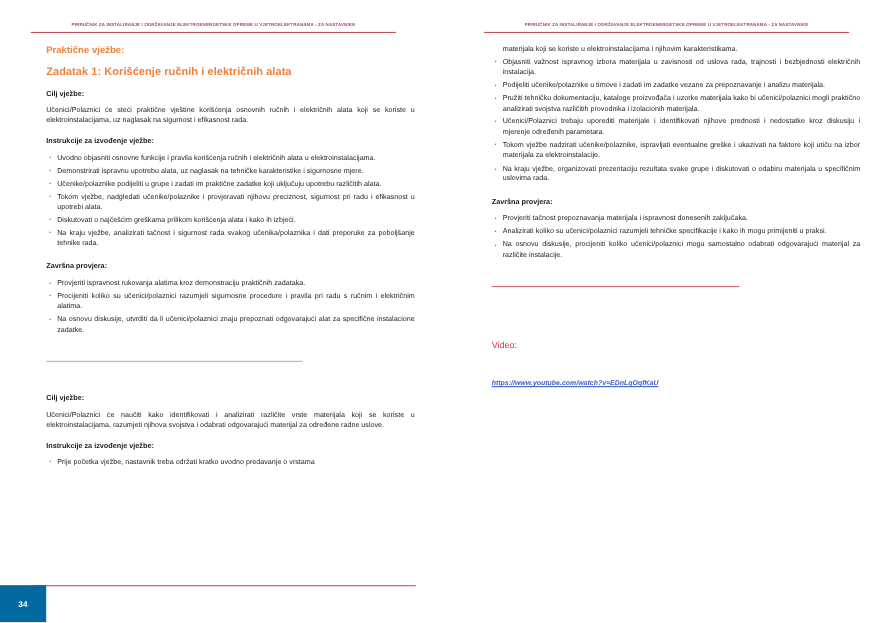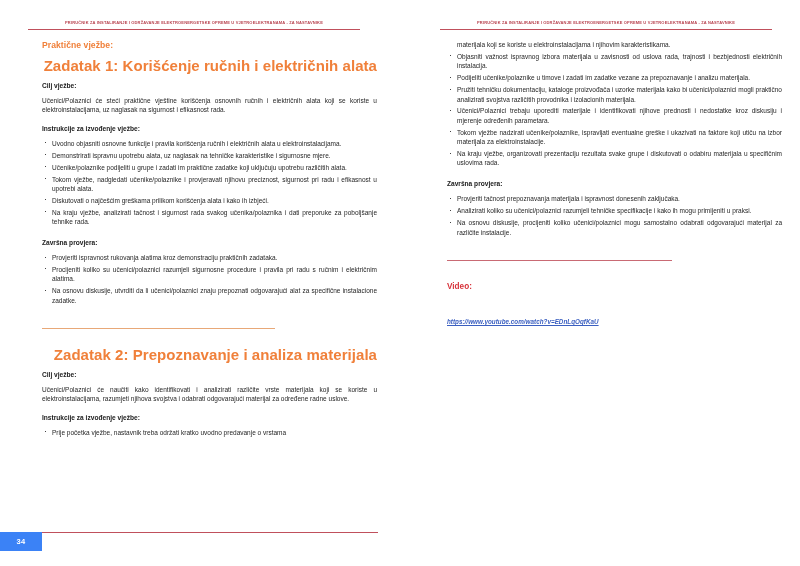--- a/index.html
+++ b/index.html
@@ -67,29 +67,29 @@
   .page-right .column { left: 25px; }
 
   .h-orange {
     color: #f0803a;
     font-weight: bold;
     font-size: 8.6px;
     line-height: 11px;
     letter-spacing: 0.05px;
   }
   .h-orange.big {
-    font-size: 15px;
+    font-size: 10px;
     line-height: 12px;
-    text-align: right;
   }
   .h-red {
     color: #d7323a;
-    font-weight: bold;
+    font-weight: normal;
     font-size: 8.2px;
     line-height: 11px;
+    margin-top: 27px;
   }
   .h-red.big {
     font-size: 9.2px;
     line-height: 12px;
   }
 
   .h-bold {
     color: #1a1a1a;
     font-weight: bold;
     font-size: 6.6px;
@@ -171,22 +171,22 @@
     height: 1.2px;
     background: #c0505c;
   }
   .page-left .footer-rule  { left: 28px;  right: 0px; }
   .page-right .footer-rule { left: 0px;   right: 28px; }
 
   .page-num {
     position: absolute;
     top: 7px;
     width: 42px;
-    height: 19px;
-    background: #3b82f6;
+    height: 34px;
+    background: #0369a1;
     color: #ffffff;
     font-size: 7.5px;
     font-weight: bold;
     display: flex;
     align-items: center;
     justify-content: center;
     letter-spacing: 0.3px;
   }
   .page-left .page-num  { left: 0; }
   .page-right .page-num { right: 0; }
@@ -242,21 +242,20 @@
       <ul class="bullets">
         <li>Provjeriti ispravnost rukovanja alatima kroz demonstraciju praktičnih zadataka.</li>
         <li>Procijeniti koliko su učenici/polaznici razumjeli sigurnosne procedure i pravila pri radu s ručnim i električnim alatima.</li>
         <li>Na osnovu diskusije, utvrditi da li učenici/polaznici znaju prepoznati odgovarajući alat za specifične instalacione zadatke.</li>
       </ul>
 
       <div class="gap-xl"></div>
       <div class="rule-orange"></div>
       <div class="gap-xl"></div>
 
-      <div class="h-orange big">Zadatak 2: Prepoznavanje i analiza materijala</div>
       <div class="gap-m"></div>
 
       <div class="h-bold">Cilj vježbe:</div>
       <div class="gap-s"></div>
       <p class="body">Učenici/Polaznici će naučiti kako identifikovati i analizirati različite vrste materijala koji se koriste u elektroinstalacijama, razumjeti njihova svojstva i odabrati odgovarajući materijal za određene radne uslove.</p>
       <div class="gap-m"></div>
 
       <div class="h-bold">Instrukcije za izvođenje vježbe:</div>
       <div class="gap-s"></div>
       <ul class="bullets">

